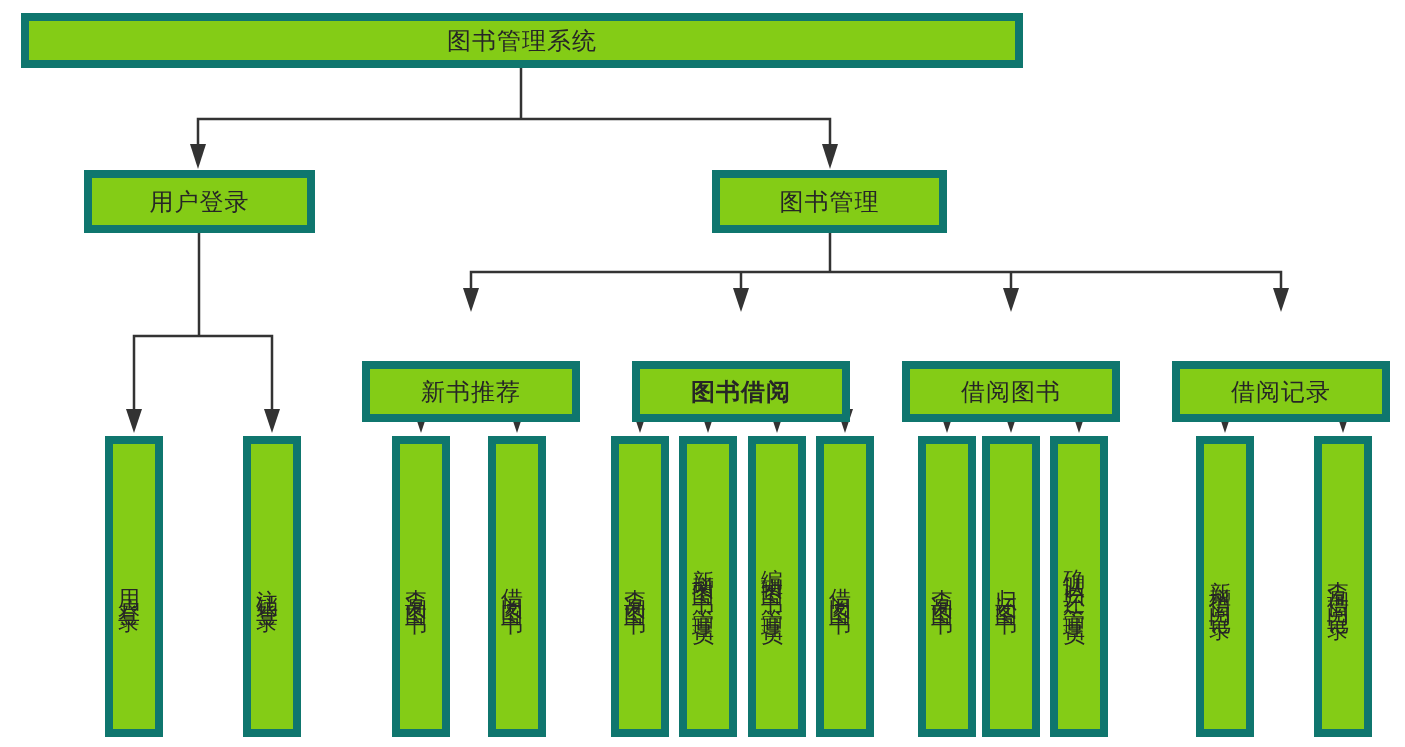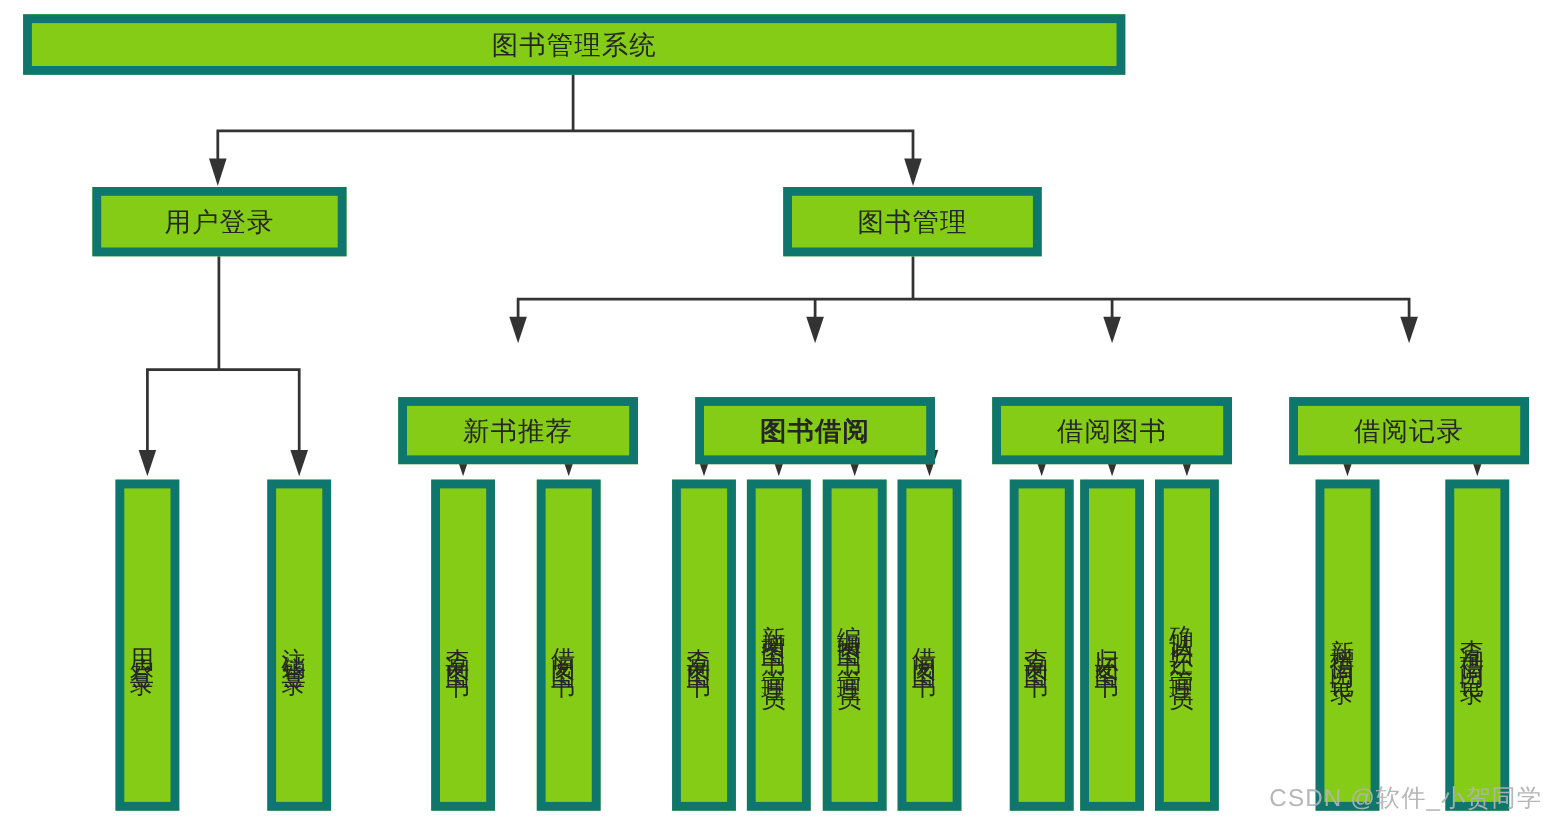--- a/index.html
+++ b/index.html
@@ -141,14 +141,13 @@
   <div class="node l4" id="n-leaf-c3">编辑图书（管理员）</div>
   <div class="node l4" id="n-leaf-c4">借阅图书</div>
 
   <div class="node l4" id="n-leaf-d1">查询图书</div>
   <div class="node l4" id="n-leaf-d2">归还图书</div>
   <div class="node l4" id="n-leaf-d3">确认归还（管理员）</div>
 
   <div class="node l4" id="n-leaf-e1">新增借阅记录</div>
   <div class="node l4" id="n-leaf-e2">查询借阅记录</div>
 
-  <div id="watermark">CSDN @软件_小贺同学</div>
 </div>
 
 </body></html>

